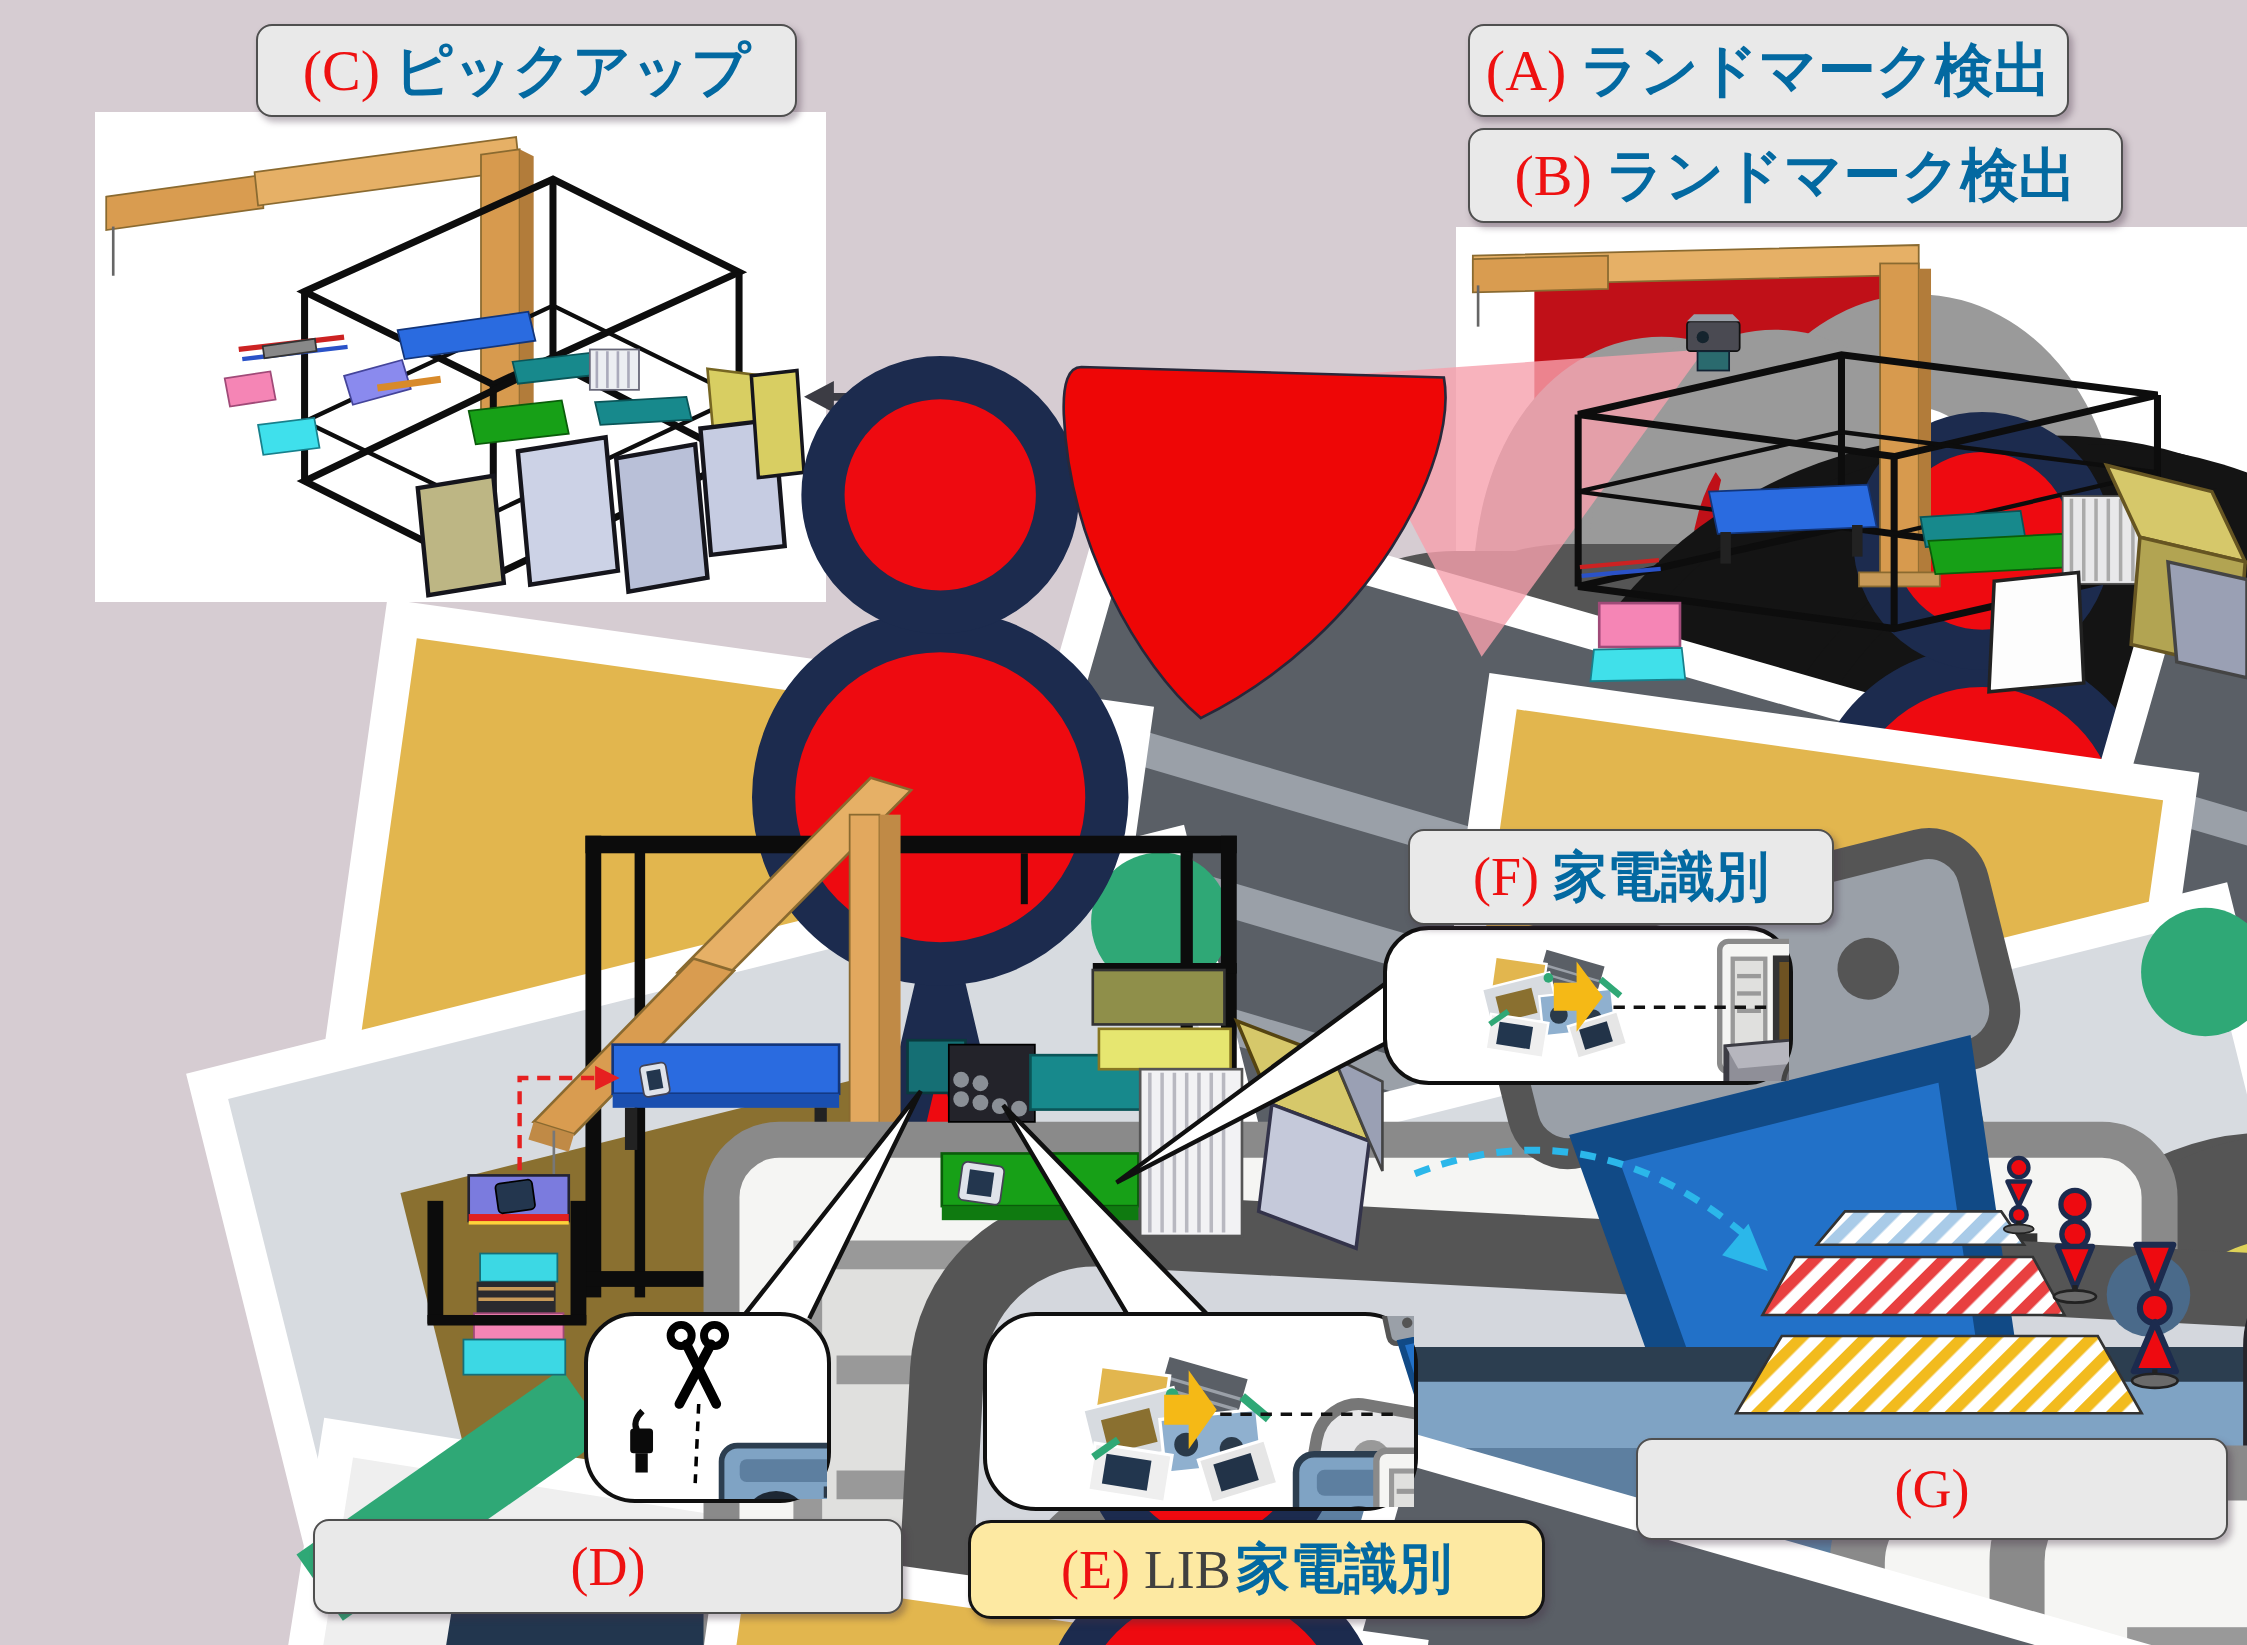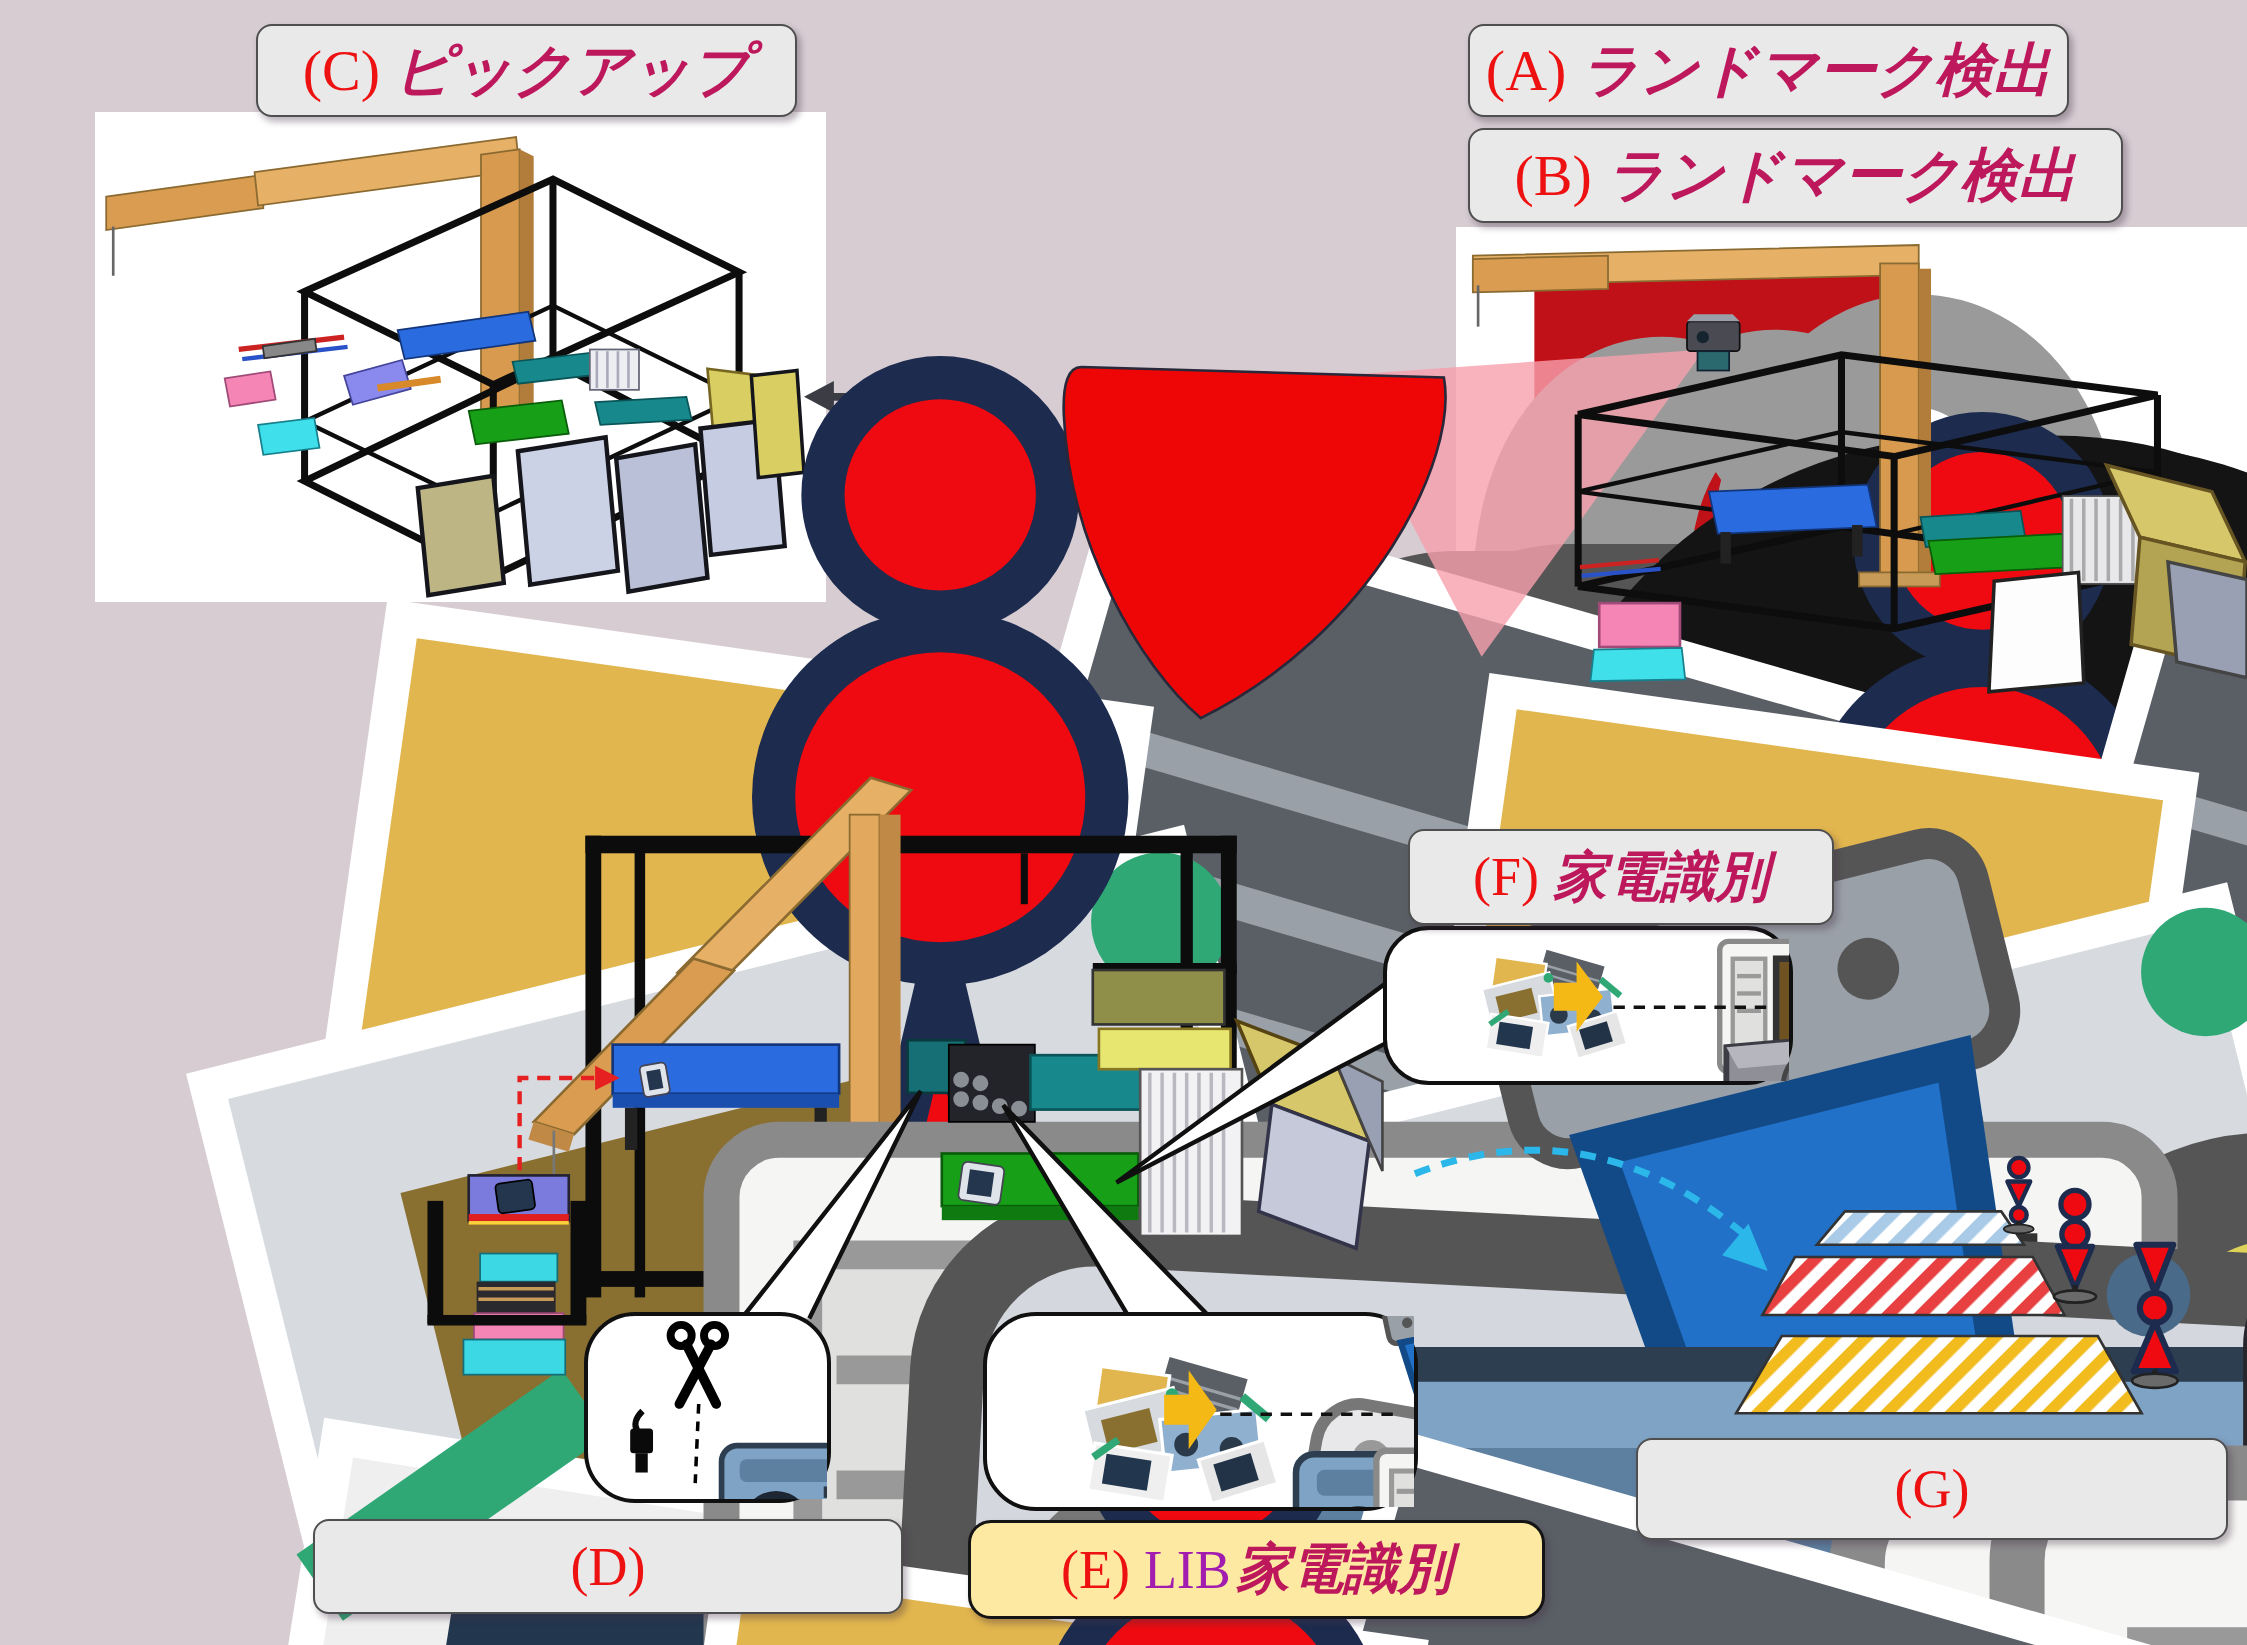--- a/index.html
+++ b/index.html
@@ -6,22 +6,22 @@
   .stage{position:relative;width:2247px;height:1646px;background:#d6ccd2;overflow:hidden;
          font-family:"Liberation Sans",sans-serif;}
   .panel{position:absolute;background:#ffffff;z-index:0;}
   .art{position:absolute;left:0;top:0;width:2247px;height:1646px;z-index:5;pointer-events:none;}
   .bubble{position:absolute;background:#ffffff;border:4.4px solid #101010;z-index:10;}
   .bubble svg{position:absolute;left:0;top:0;}
   .label{position:absolute;display:flex;align-items:center;justify-content:center;gap:14px;
          background:#e9e9e9;border:2.6px solid #4f4f4f;border-radius:16px;z-index:20;
          box-shadow:3.5px 4.4px 6.1px rgba(70,50,70,.35);white-space:nowrap;}
   .label .letter{font-family:"Liberation Serif",serif;color:#ee1111;}
-  .label .latin{font-family:"Liberation Serif",serif;color:#a21caf;}
-  .label .jp{color:#be185d;font-weight:600;font-style:italic;}
+  .label .latin{font-family:"Liberation Serif",serif;color:#404040;}
+  .label .jp{color:#0369a1;font-weight:600;}
   .fs-big{font-size:58px;}
   .fs-mid{font-size:54px;}
   .label-e{background:#fde9a2;border:3.5px solid #141414;border-radius:23px;}
 </style>
 </head>
 <body>
 
 <div class="stage">
 
   <div class="panel" style="left:95px;top:112px;width:731px;height:490px;"></div>

